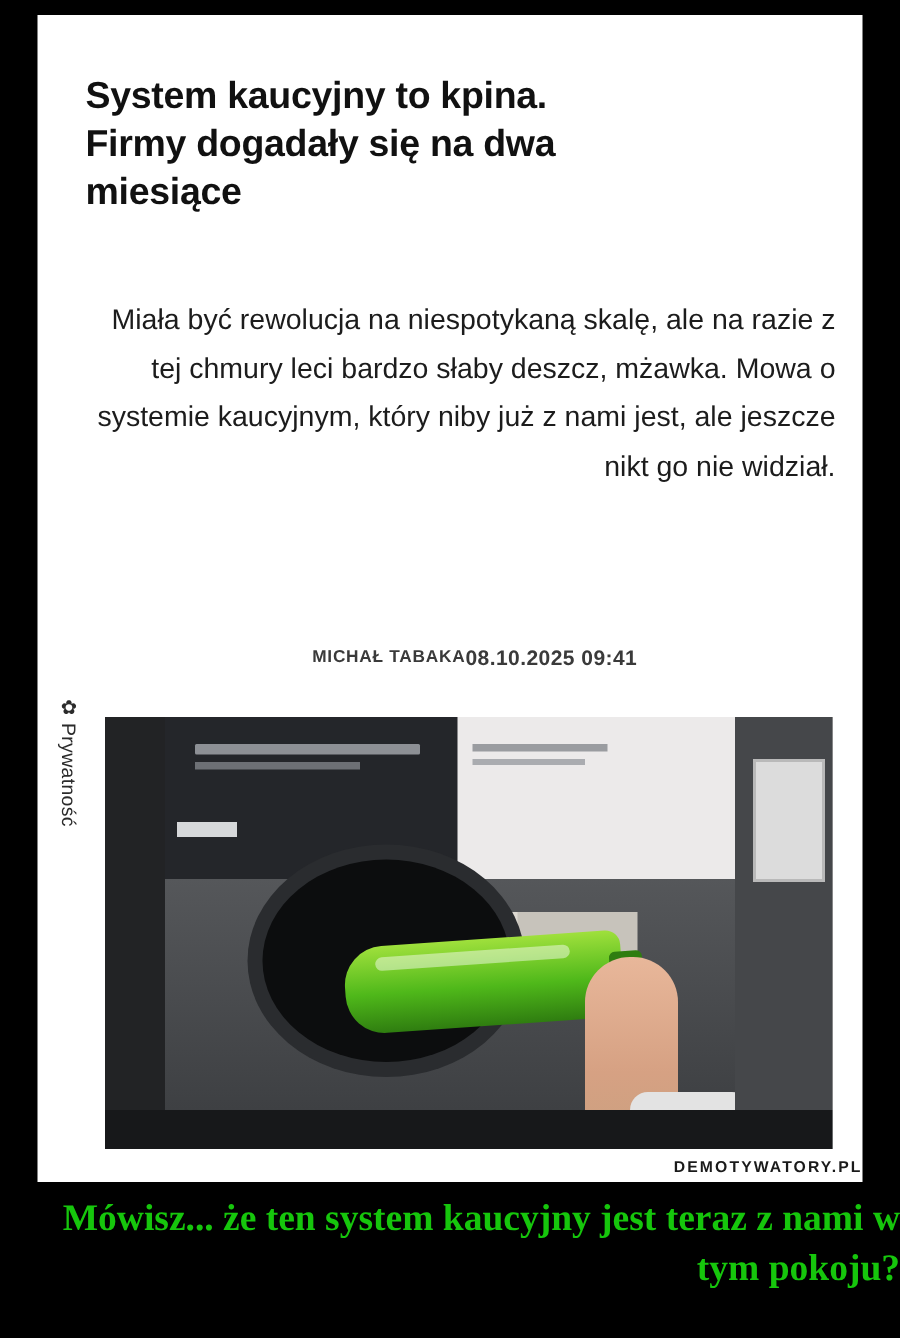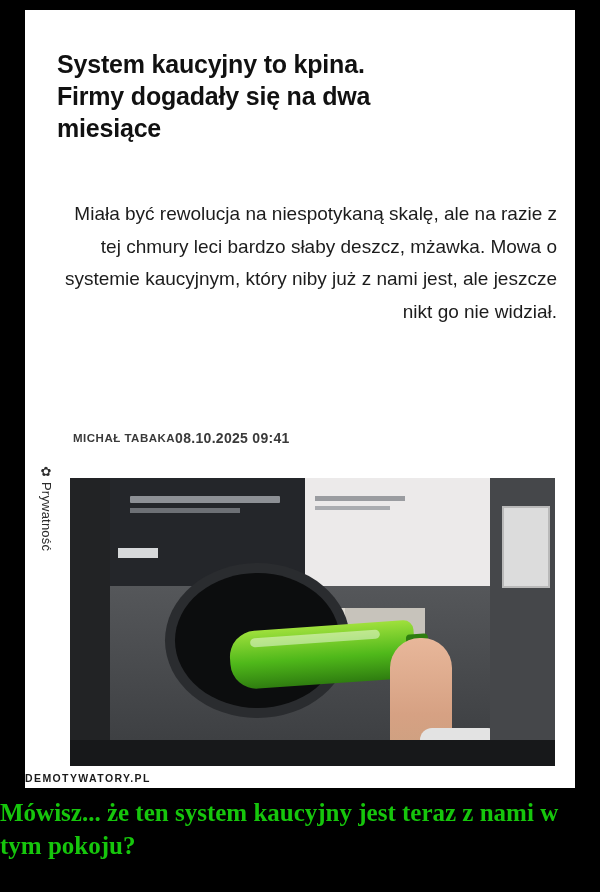--- a/index.html
+++ b/index.html
@@ -48,21 +48,21 @@
     line-height: 1.72;
     color: #1c1c1c;
     text-align: right;
   }
   .byline-row {
     position: absolute;
     left: 32px;
     top: 420px;
     width: 487px;
     display: flex;
-    justify-content: flex-start;
+    justify-content: center;
     align-items: center;
     padding-left: 16px;
   }
   .byline-author {
     font-size: 11.5px;
     font-weight: bold;
     letter-spacing: 0.5px;
     color: #3a3a3a;
   }
   .byline-date {
@@ -239,32 +239,32 @@
     position: absolute;
     left: 0; top: 262px;
     width: 485px; height: 26px;
     background: #17181a;
   }
   .watermark {
     position: absolute;
     left: 0;
     top: 762px;
     width: 550px;
-    text-align: left;
+    text-align: right;
     font-size: 10.5px;
     font-weight: bold;
     letter-spacing: 1.4px;
     color: #1a1a1a;
   }
   .caption {
     position: absolute;
     left: 0;
     top: 796px;
     width: 600px;
-    text-align: left;
+    text-align: right;
     color: #16c60c;
     font-family: "Liberation Serif", serif;
     font-size: 25px;
     font-weight: bold;
     line-height: 1.32;
   }
 </style>
 </head>
 <body>
 

